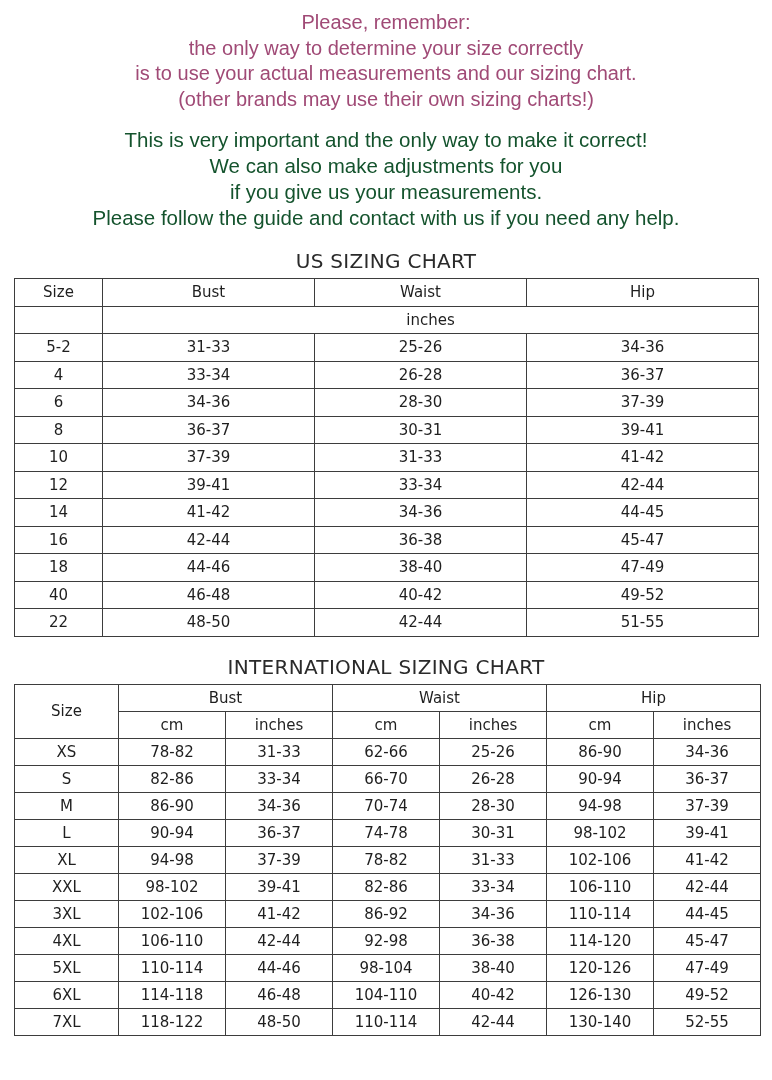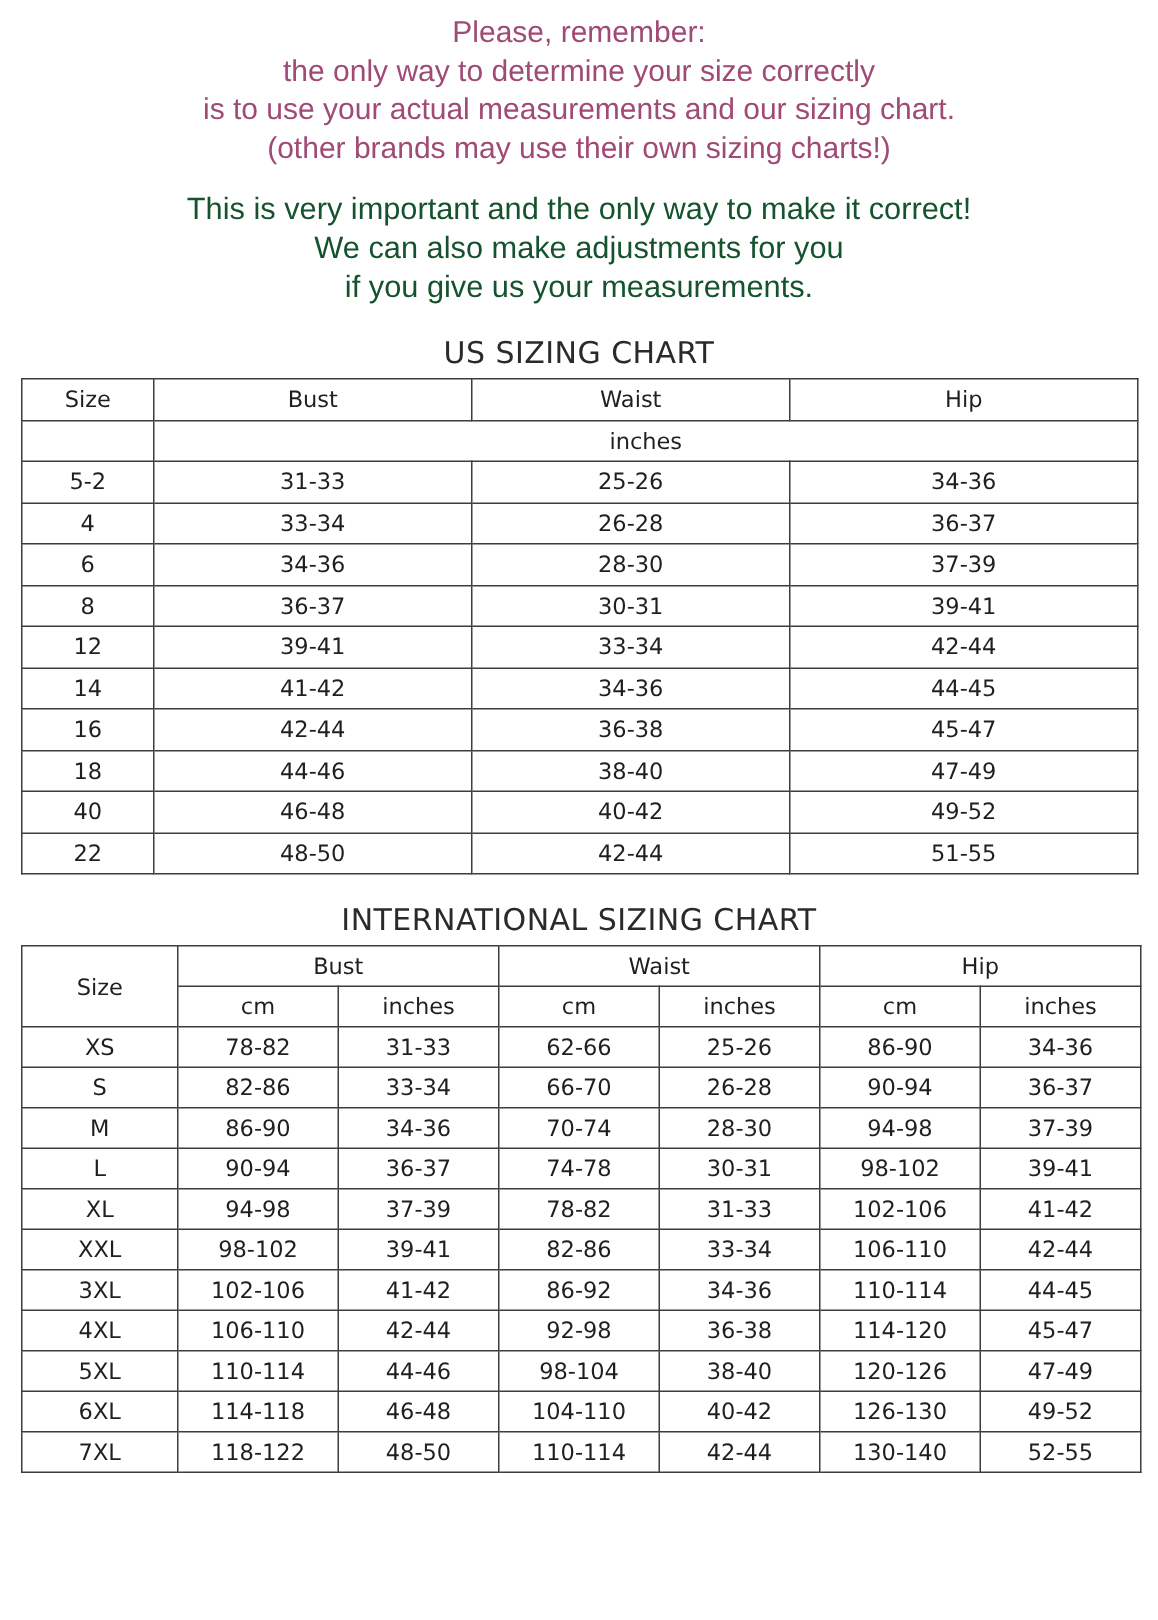--- a/index.html
+++ b/index.html
@@ -97,20 +97,21 @@
     <div class="block1">
       <span class="line">Please, remember:</span>
       <span class="line">the only way to determine your size correctly</span>
       <span class="line">is to use your actual measurements and our sizing chart.</span>
       <span class="line">(other brands may use their own sizing charts!)</span>
     </div>
     <div class="block2">
       <span class="line">This is very important and the only way to make it correct!</span>
       <span class="line">We can also make adjustments for you</span>
       <span class="line">if you give us your measurements.</span>
+      <span class="line">Please follow the guide and contact with us if you need any help.</span>
     </div>
   </div>
 
   <div class="chart-title">US SIZING CHART</div>
 
   <table class="us">
     <colgroup>
       <col class="c-size">
         <col class="c-bust">
         <col class="c-waist">
@@ -147,20 +148,26 @@
           <td>28-30</td>
           <td>37-39</td>
         </tr>
         <tr>
           <td>8</td>
           <td>36-37</td>
           <td>30-31</td>
           <td>39-41</td>
         </tr>
         <tr>
+          <td>10</td>
+          <td>37-39</td>
+          <td>31-33</td>
+          <td>41-42</td>
+        </tr>
+        <tr>
           <td>12</td>
           <td>39-41</td>
           <td>33-34</td>
           <td>42-44</td>
         </tr>
         <tr>
           <td>14</td>
           <td>41-42</td>
           <td>34-36</td>
           <td>44-45</td>

